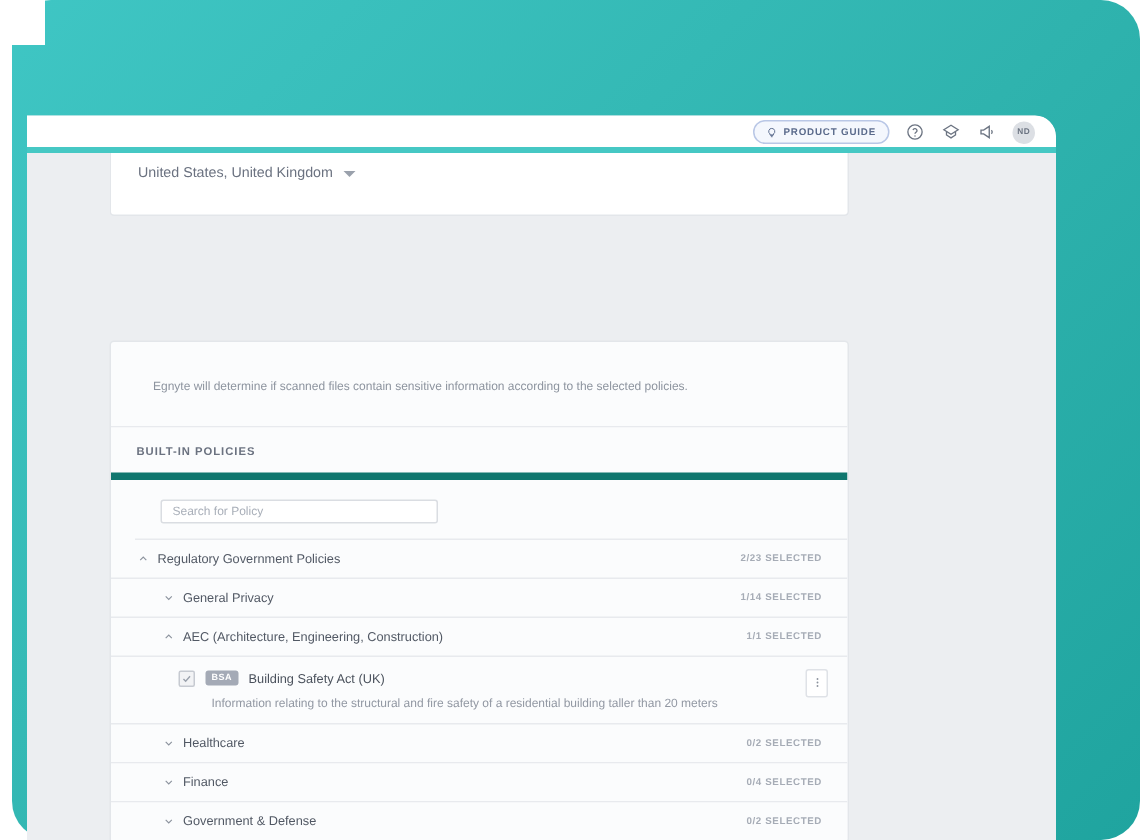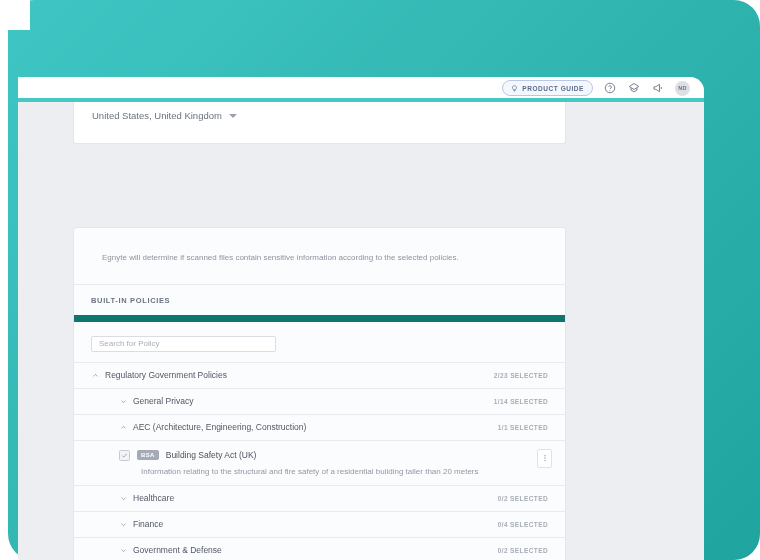--- a/index.html
+++ b/index.html
@@ -53,41 +53,41 @@
   .caret{width:0;height:0;border-left:4px solid transparent;border-right:4px solid transparent;border-top:4.5px solid #9aa1ac;}
 
   .card-main{position:absolute;left:55px;top:125px;width:491px;height:333px;background:#fbfcfd;border:1px solid #e3e6ea;border-radius:3px;overflow:hidden;}
 
   .q-head{padding:14px 17px 11px 17px;border-bottom:1px solid #e8eaee;}
   .q-title{font-size:10.5px;color:#3f4651;margin:0 0 6px 0;font-weight:400;}
   .q-sub{font-size:8px;color:#8d949f;margin:11px;}
 
   .sec-label{
     font-size:7.5px;font-weight:700;letter-spacing:.65px;color:#6b7280;
-    padding:11px 17px 10px 17px;border-bottom:7px solid #0f766e;background:#fbfcfd;
-  }
-
-  .search-wrap{padding:10px 17px 10px 17px;border-bottom:1px solid #e8eaee;background:#fbfcfd;}
+    padding:11px 17px 10px 17px;border-bottom:5px solid #0f766e;background:#fbfcfd;
+  }
+
+  .search-wrap{padding:10px 17px 10px 17px;border-bottom:1px solid #e8eaee;background:#fbfcfd;margin-left:16px;}
   .search-input{
     width:185px;height:16px;box-sizing:border-box;padding:0 7px;
     border:1px solid #dadde2;border-radius:2px;background:#fff;
     font-family:inherit;font-size:8px;color:#3f4651;outline:none;
   }
   .search-input::placeholder{color:#a9afb9;}
 
   .row{
     display:flex;align-items:center;height:25px;
     border-bottom:1px solid #e8eaee;background:#fbfcfd;cursor:pointer;
   }
   .row .chev{width:9px;height:9px;margin-right:5px;display:flex;align-items:center;justify-content:center;color:#8b929d;flex:0 0 auto;}
   .row .chev svg{width:7px;height:7px;display:block;}
   .row-label{font-size:8.5px;color:#515864;flex:1 1 auto;}
   .row-count{font-size:6.5px;font-weight:700;letter-spacing:.4px;color:#a6acb6;padding-right:17px;}
   .ind-1{padding-left:17px;}
-  .ind-2{padding-left:45px;}
+  .ind-2{padding-left:34px;}
 
   
   .policy-item{
     position:relative;background:#fbfcfd;border-bottom:1px solid #e8eaee;
     padding:9px 17px 9px 45px;
   }
   .policy-top{display:flex;align-items:flex-start;gap:7px;}
   .cb{
     width:9px;height:9px;flex:0 0 auto;border:1px solid #c6cad1;border-radius:1.5px;
     background:#f2f3f5;display:flex;align-items:center;justify-content:center;

